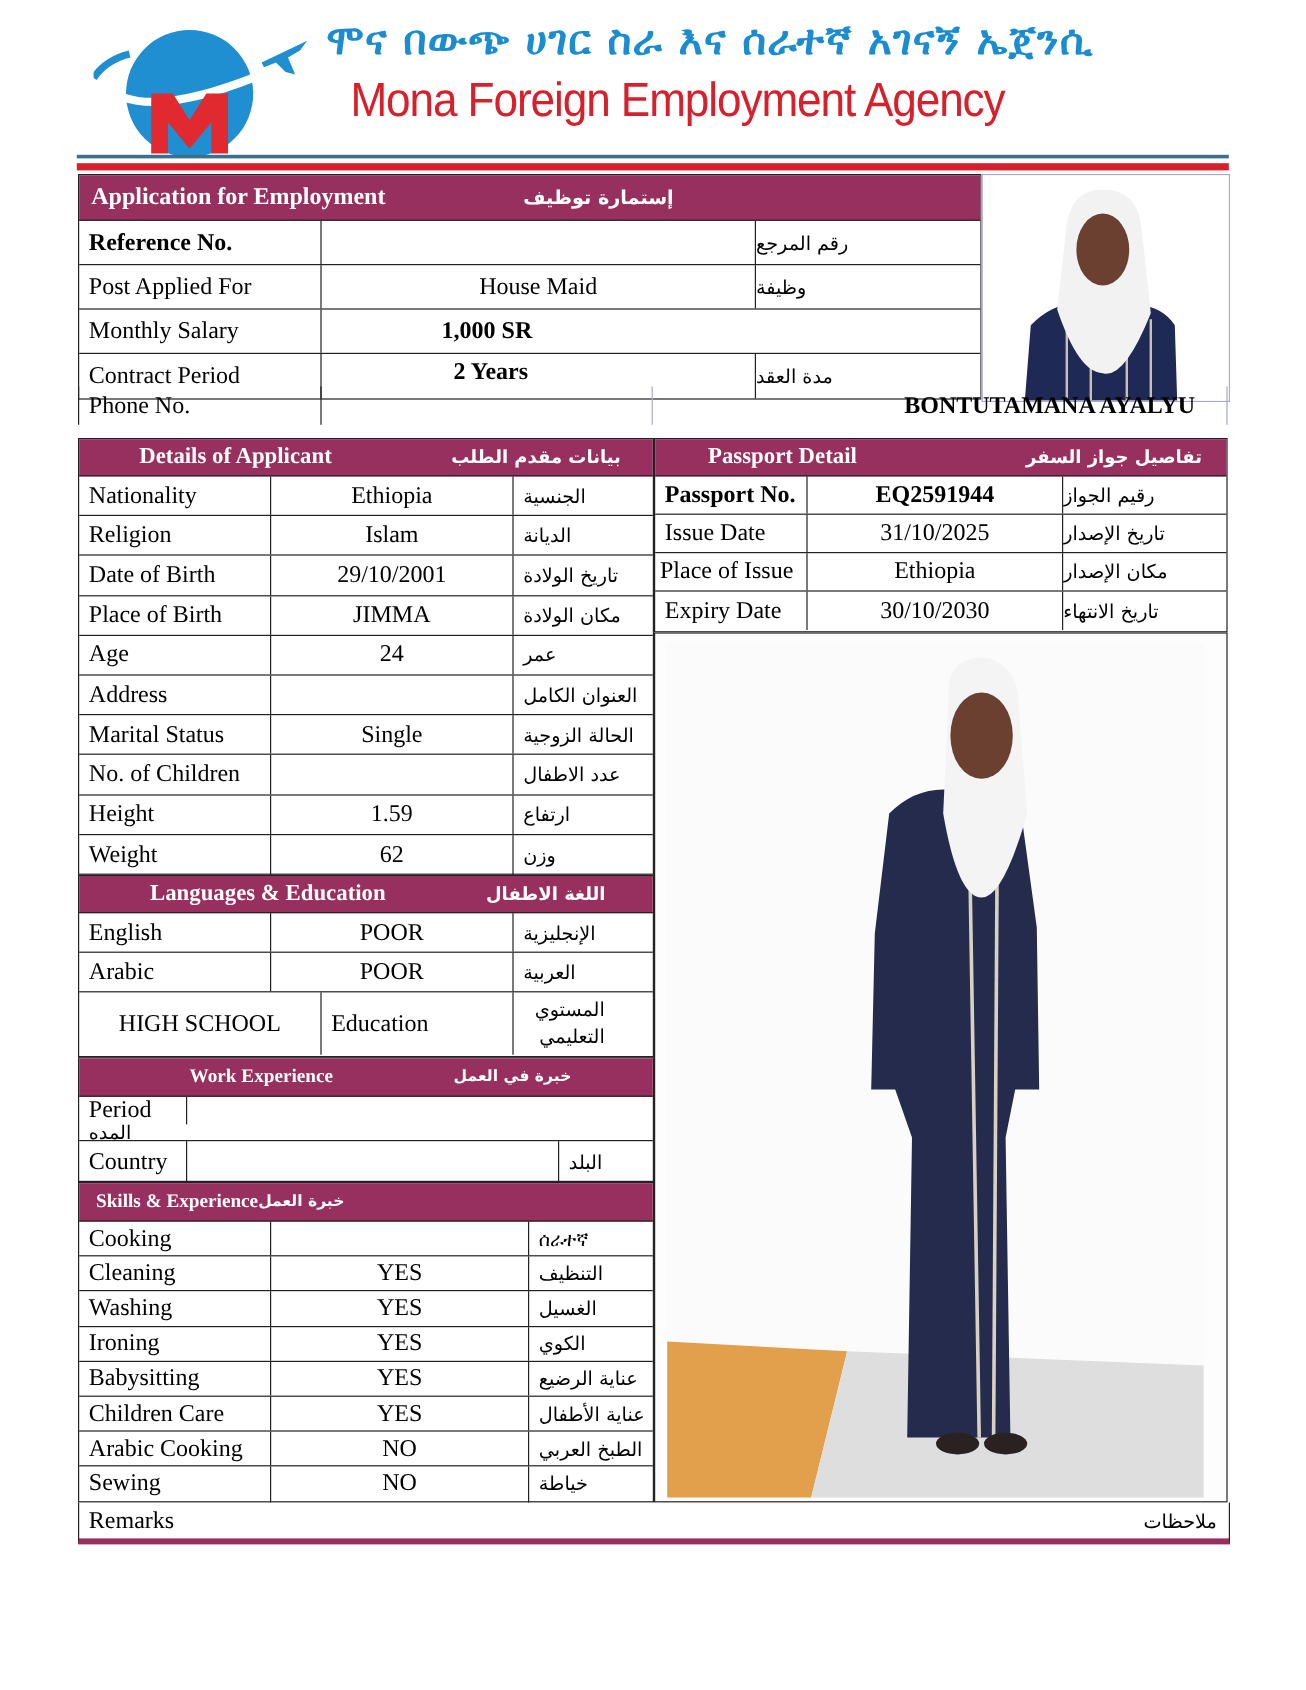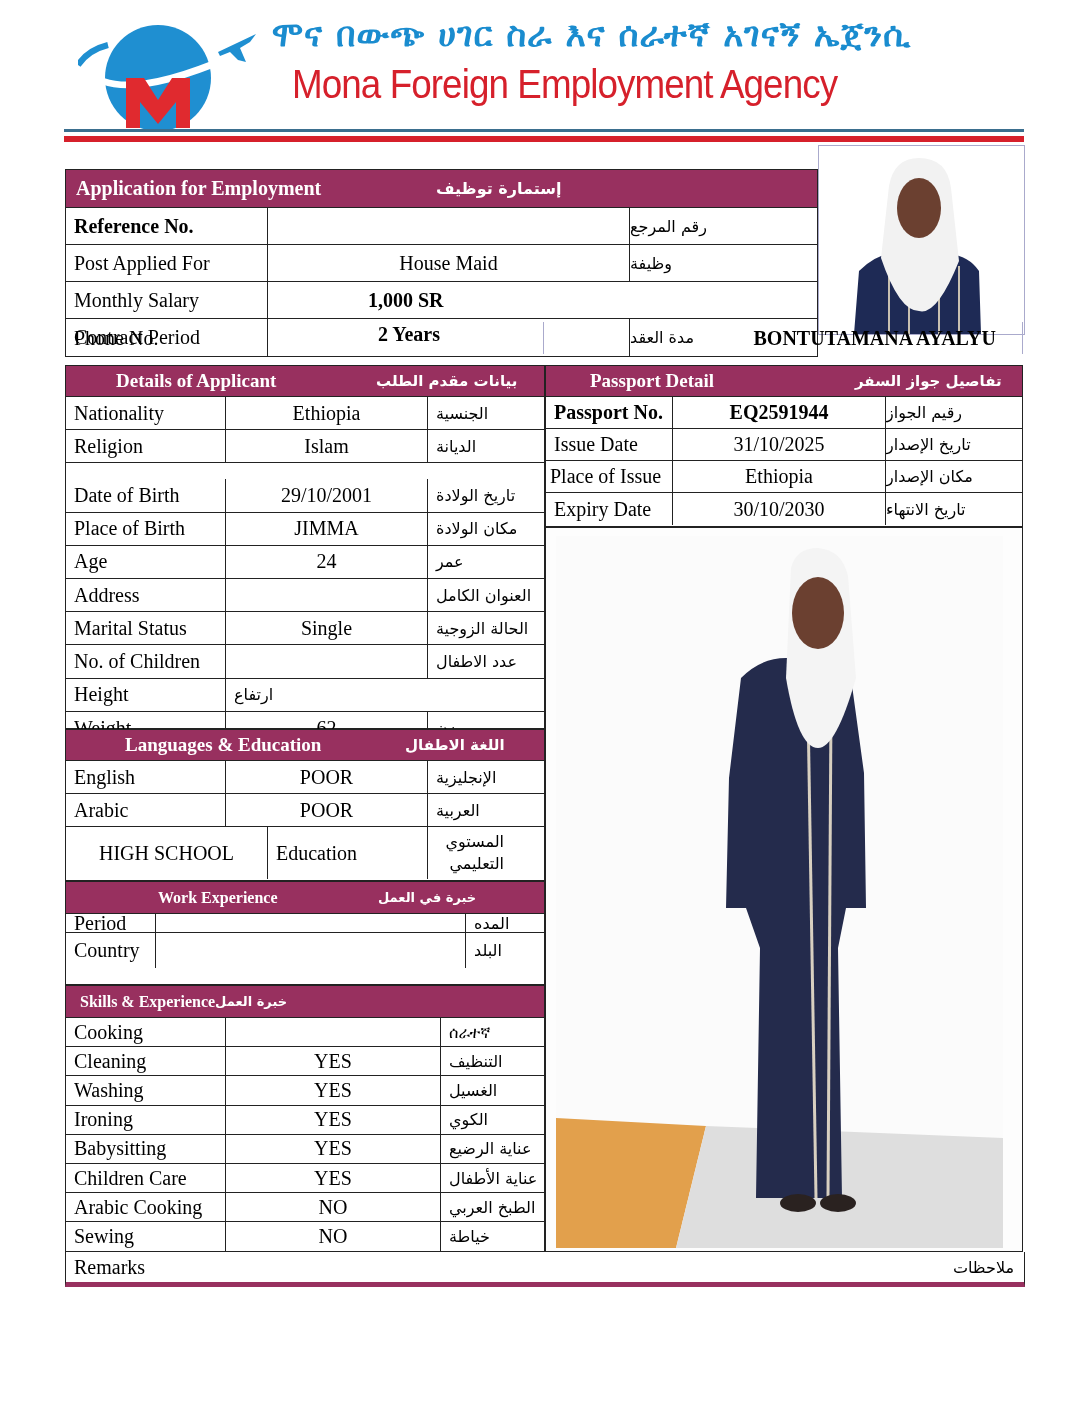--- a/index.html
+++ b/index.html
@@ -36,21 +36,21 @@
     <path d="M0 45 Q10 30 30 25" stroke="#1f8fd1" stroke-width="6" fill="none"></path>
     <path d="M48 108 L48 58 L66 58 L80 80 L94 58 L112 58 L112 108 L98 108 L98 82 L80 104 L62 82 L62 108 Z" fill="#e02a2f"></path>
     <path d="M140 32 L178 14 L172 22 L162 28 L168 42 L160 40 L152 32 L142 36 Z" fill="#1f8fd1"></path>
   </svg>
 </div>
 <div class="abs amharic">ሞና በውጭ ሀገር ስራ እና ሰራተኛ አገናኝ ኤጀንሲ</div>
 <div class="abs agency">Mona Foreign Employment Agency</div>
 <div class="abs rule-blue"></div>
 <div class="abs rule-red"></div>
 
-<div class="abs frame" style="left:65px;top:145px;width:753px;height:188px;margin-top:24px;">
+<div class="abs frame" style="left:65px;top:145px;width:753px;height:188px;">
   <div class="bar" style="height:38px;font-size:20px;padding-left:10px;border-bottom:1.5px solid #222;">
     <span style="width:340px;">Application for Employment</span>
     <span style="font-family:'DejaVu Sans',sans-serif;font-size:16px;margin-left:20px;">إستمارة توظيف</span>
   </div>
   <div class="row" style="height:37px;">
     <div class="cell lbl bold" style="width:202px;">Reference No.</div>
     <div class="cell val" style="width:362px;"></div>
     <div class="cell ar" style="flex:1;">رقم المرجع</div>
   </div>
   <div class="row" style="height:37px;">
@@ -97,21 +97,21 @@
       <div class="row" style="height: 33.2px;">
         <div class="cell lbl" style="width: 160px;">Nationality</div>
         <div class="cell val" style="width: 202px;">Ethiopia</div>
         <div class="cell ar-l" style="flex: 1 1 0%;">الجنسية</div>
       </div>
       <div class="row" style="height: 33.2px;">
         <div class="cell lbl" style="width: 160px;">Religion</div>
         <div class="cell val" style="width: 202px;">Islam</div>
         <div class="cell ar-l" style="flex: 1 1 0%;">الديانة</div>
       </div>
-      <div class="row" style="height: 33.2px; margin-top: 16px;">
+      <div class="row" style="height: 33.2px;">
         <div class="cell lbl" style="width: 160px;">Date of Birth</div>
         <div class="cell val" style="width: 202px;">29/10/2001</div>
         <div class="cell ar-l" style="flex: 1 1 0%;">تاريخ الولادة</div>
       </div>
       <div class="row" style="height: 33.2px;">
         <div class="cell lbl" style="width: 160px;">Place of Birth</div>
         <div class="cell val" style="width: 202px;">JIMMA</div>
         <div class="cell ar-l" style="flex: 1 1 0%;">مكان الولادة</div>
       </div>
       <div class="row" style="height: 33.2px;">
@@ -129,20 +129,21 @@
         <div class="cell val" style="width: 202px;">Single</div>
         <div class="cell ar-l" style="flex: 1 1 0%;">الحالة الزوجية</div>
       </div>
       <div class="row" style="height: 33.2px;">
         <div class="cell lbl" style="width: 160px;">No. of Children</div>
         <div class="cell val" style="width: 202px;"></div>
         <div class="cell ar-l" style="flex: 1 1 0%;">عدد الاطفال</div>
       </div>
       <div class="row" style="height: 33.2px;">
         <div class="cell lbl" style="width: 160px;">Height</div>
+        <div class="cell val" style="width: 202px;">1.59</div>
         <div class="cell ar-l" style="flex: 1 1 0%;">ارتفاع</div>
       </div>
       <div class="row" style="height: 33.2px; border-bottom: none;">
         <div class="cell lbl" style="width: 160px;">Weight</div>
         <div class="cell val" style="width: 202px;">62</div>
         <div class="cell ar-l" style="flex: 1 1 0%;">وزن</div>
       </div>
     </div>
 </div>
 
@@ -208,21 +209,21 @@
     <div class="cell lbl" style="width:160px;">Education</div>
     <div class="cell ar-l" style="flex:1;white-space:normal;direction:rtl;justify-content:flex-end;padding-right:40px;line-height:22px;">المستوي التعليمي</div>
   </div>
 </div>
 
 <div class="abs frame" style="left:65px;top:881px;width:480px;height:104px;">
   <div class="bar" style="height:32px;font-size:16px;padding-left:92px;border-bottom:1.5px solid #222;">
     <span style="width:220px;">Work Experience</span>
     <span style="font-family:'DejaVu Sans',sans-serif;font-size:13px;">خبرة في العمل</span>
   </div>
-  <div class="row" style="height:19px;">
+  <div class="row" style="height:37px;flex-direction:column;">
     <div class="cell lbl" style="width:90px;">Period</div>
     <div class="cell" style="width:310px;"></div>
     <div class="cell ar-l" style="flex:1;">المده</div>
   </div>
   <div class="row" style="height:35px;border-bottom:none;">
     <div class="cell lbl" style="width:90px;">Country</div>
     <div class="cell" style="width:310px;"></div>
     <div class="cell ar-l" style="flex:1;">البلد</div>
   </div>
 </div>

